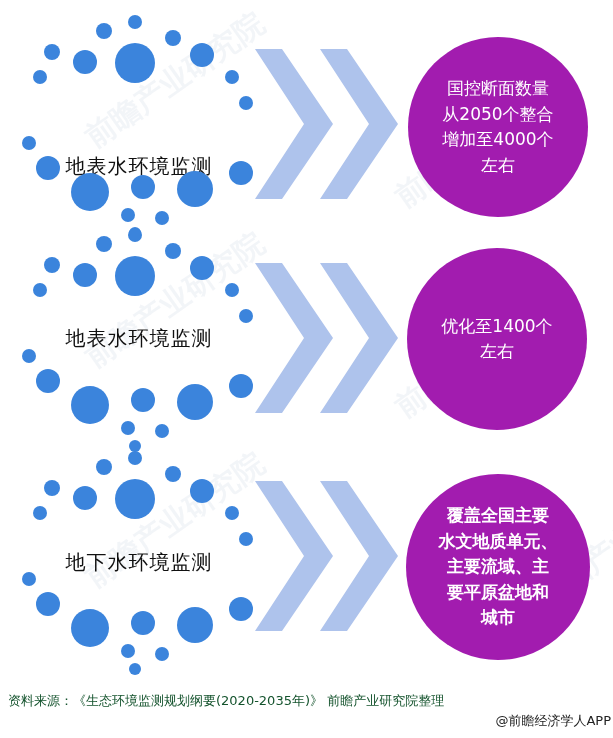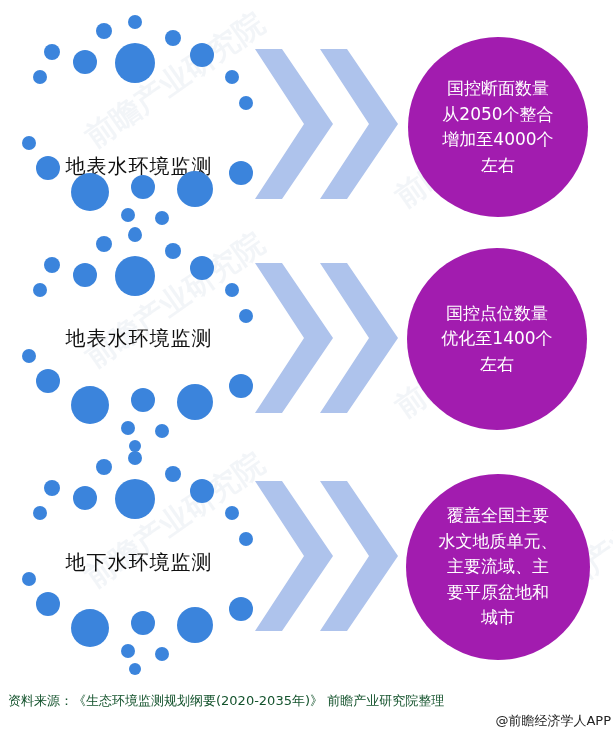--- a/index.html
+++ b/index.html
@@ -64,21 +64,20 @@
 <div id="sec1">
     <svg class="chev" width="80" height="152" style="left: 320px; top: 263px;">
       <polygon points="0,0 27,0 78,75 27,150 0,150 49,75" fill="#aec3ec"></polygon>
     </svg>
     <svg class="chev" width="80" height="152" style="left: 255px; top: 263px;">
       <polygon points="0,0 27,0 78,75 27,150 0,150 49,75" fill="#aec3ec"></polygon>
     </svg>
   <div class="label" style="left:139px;top:338px;">地表水环境监测</div>
   <div class="bubble" style="left:407px;top:248px;width:180px;height:182px;">
     <div class="bubble-text">
-      <span>国控点位数量</span>
       <span>优化至1400个</span>
       <span>左右</span>
     </div>
   </div>
 <div class="dot" style="left: 128px; top: 228px; height: 14px; width: 14px; background: rgb(59, 132, 220);"></div>
     <div class="dot" style="left: 96px; top: 236px; height: 16px; width: 16px; background: rgb(59, 132, 220);"></div>
     <div class="dot" style="left: 165px; top: 243px; height: 16px; width: 16px; background: rgb(59, 132, 220);"></div>
     <div class="dot" style="left: 44px; top: 257px; height: 16px; width: 16px; background: rgb(59, 132, 220);"></div>
     <div class="dot" style="left: 73px; top: 263px; height: 24px; width: 24px; background: rgb(59, 132, 220);"></div>
     <div class="dot" style="left: 115px; top: 256px; height: 40px; width: 40px; background: rgb(59, 132, 220);"></div>
@@ -98,21 +97,21 @@
   </div>
 
 <div id="sec2">
     <svg class="chev" width="80" height="152" style="left: 320px; top: 481px;">
       <polygon points="0,0 27,0 78,75 27,150 0,150 49,75" fill="#aec3ec"></polygon>
     </svg>
     <svg class="chev" width="80" height="152" style="left: 255px; top: 481px;">
       <polygon points="0,0 27,0 78,75 27,150 0,150 49,75" fill="#aec3ec"></polygon>
     </svg>
   <div class="label" style="left:139px;top:562px;">地下水环境监测</div>
-  <div class="bubble" style="left:406px;top:474px;width:184px;height:186px;">
+  <div class="bubble" style="left:406px;top:474px;width:184px;height:186px;font-weight:bold;">
     <div class="bubble-text">
       <span>覆盖全国主要</span>
       <span>水文地质单元、</span>
       <span>主要流域、主</span>
       <span>要平原盆地和</span>
       <span>城市</span>
     </div>
   </div>
 <div class="dot" style="left: 128px; top: 451px; height: 14px; width: 14px; background: rgb(59, 132, 220);"></div>
     <div class="dot" style="left: 96px; top: 459px; height: 16px; width: 16px; background: rgb(59, 132, 220);"></div>

